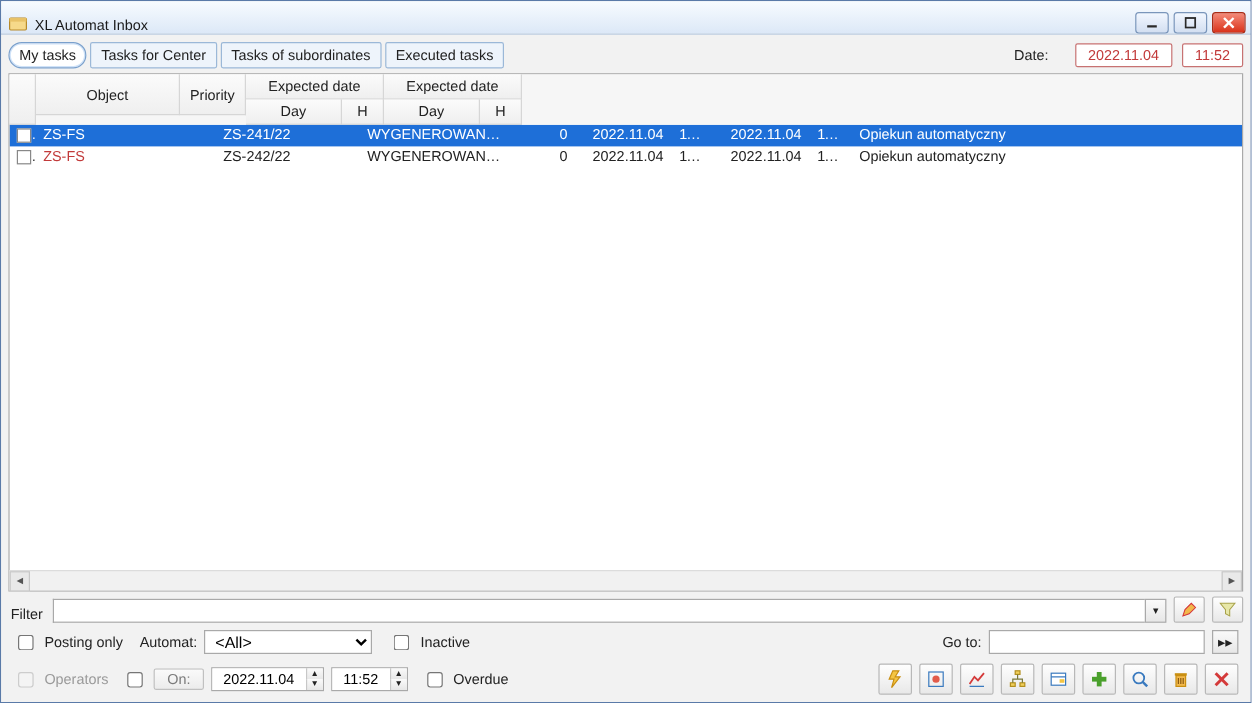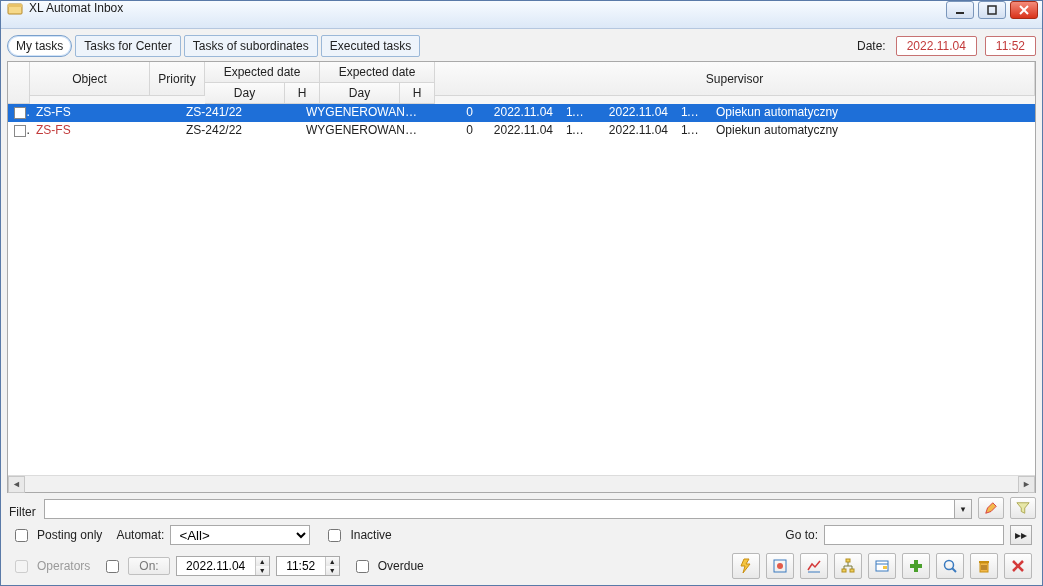--- a/index.html
+++ b/index.html
@@ -1,34 +1,34 @@
 <!DOCTYPE html>
 <html><head>
 <meta charset="utf-8">
 <style>
   * { box-sizing: border-box; }
   html, body { margin:0; padding:0; font-family: "Segoe UI", Tahoma, Arial, sans-serif; font-size:12px; color:#222; background:#d6dde6; }
   .window { width:1043px; height:586px; background:#f0f0f0; border:1px solid #5a7aa8; position:relative; display:flex; flex-direction:column; }
-  .titlebar { height:28px; background:linear-gradient(#f7fbff,#dce8f7); border-bottom:1px solid #b5c7df; display:flex; align-items:flex-start; padding:0 4px; }
+  .titlebar { height:28px; background:linear-gradient(#f7fbff,#dce8f7); border-bottom:1px solid #b5c7df; display:flex; align-items:flex-end; padding:0 4px; }
   .titlebar-icon { width:16px; height:16px; margin:0 6px 0 2px; display:inline-flex; align-items:center; justify-content:center; }
   .titlebar-title { flex:0 0 auto; font-size:12px; color:#1a1a1a; }
   .titlebar-spacer { flex:1; }
   .win-btns { display:flex; gap:4px; }
   .win-btn { width:28px; height:18px; border:1px solid #7a96bb; border-radius:3px; background:linear-gradient(#f2f7ff,#d3dff1); display:flex; align-items:center; justify-content:center; font-size:11px; cursor:default; }
   .win-btn.close { background:linear-gradient(#f48b7a,#d9321a); border-color:#a82c17; color:#fff; }
   .win-btn svg { pointer-events:none; }
 
   .client { flex:1; background:#f2f2f2; display:flex; flex-direction:column; padding:6px 6px 4px 6px; gap:4px; }
 
   .toprow { display:flex; align-items:center; }
   .tabs { display:flex; gap:3px; }
   .tab { border:1px solid #9bb8d8; background:#eef4fb; padding:3px 8px; border-radius:2px; cursor:default; }
   .tab.active { background:#fff; border-color:#7aa0cc; box-shadow:0 0 0 1px #cfe2f8 inset;border-radius:11px; }
   .toprow-spacer { flex:1; }
-  .date-lbl { margin-right:10px; }
+  .date-lbl { margin-right:22px; }
   .datebox, .timebox { border:1px solid #c77272; background:#fff; color:#c23a3a; padding:2px 10px; border-radius:2px; min-width:70px; text-align:center; }
   .timebox { margin-left:8px; min-width:50px; }
 
   .grid-wrap { flex:1; border:1px solid #a9a9a9; background:#fff; display:flex; flex-direction:column; min-height:0; }
   .grid-head { display:flex; flex-direction:column; background:#f6f6f6; }
   .hrow { display:flex; }
   .hcell { border-right:1px solid #d6d6d6; border-bottom:1px solid #d6d6d6; padding:3px 6px; text-align:center; font-size:12px; color:#222; background:linear-gradient(#fbfbfb,#efefef); overflow:hidden; white-space:nowrap; }
   .colw-chk{width:22px;flex:0 0 22px;} .colw-proc{width:150px;} .colw-obj{width:120px;} .colw-task{width:125px;} .colw-prio{width:55px;}
   .colw-day{width:80px;} .colw-h{width:35px;} .colw-sup{flex:1;}
   .colw-expgroup{width:115px;}
@@ -135,21 +135,20 @@
               <div class="hcell colw-h">H</div>
             </div>
           </div>
           <div style="display:flex;flex-direction:column;">
             <div class="hcell colw-expgroup">Expected date</div>
             <div style="display:flex;">
               <div class="hcell colw-day">Day</div>
               <div class="hcell colw-h">H</div>
             </div>
           </div>
-          <div class="hcell colw-sup" style="height:34px;display:flex;align-items:center;justify-content:center">Supervisor</div>
         </div>
       </div>
 
       <div class="grid-body">
         <div class="drow sel">
           <div class="dcell colw-chk center"><span class="chk"></span></div>
           <div class="dcell colw-proc">ZS-FS</div>
           <div class="dcell colw-obj">ZS-241/22</div>
           <div class="dcell colw-task">WYGENEROWANIE FS</div>
           <div class="dcell colw-prio num">0</div>

